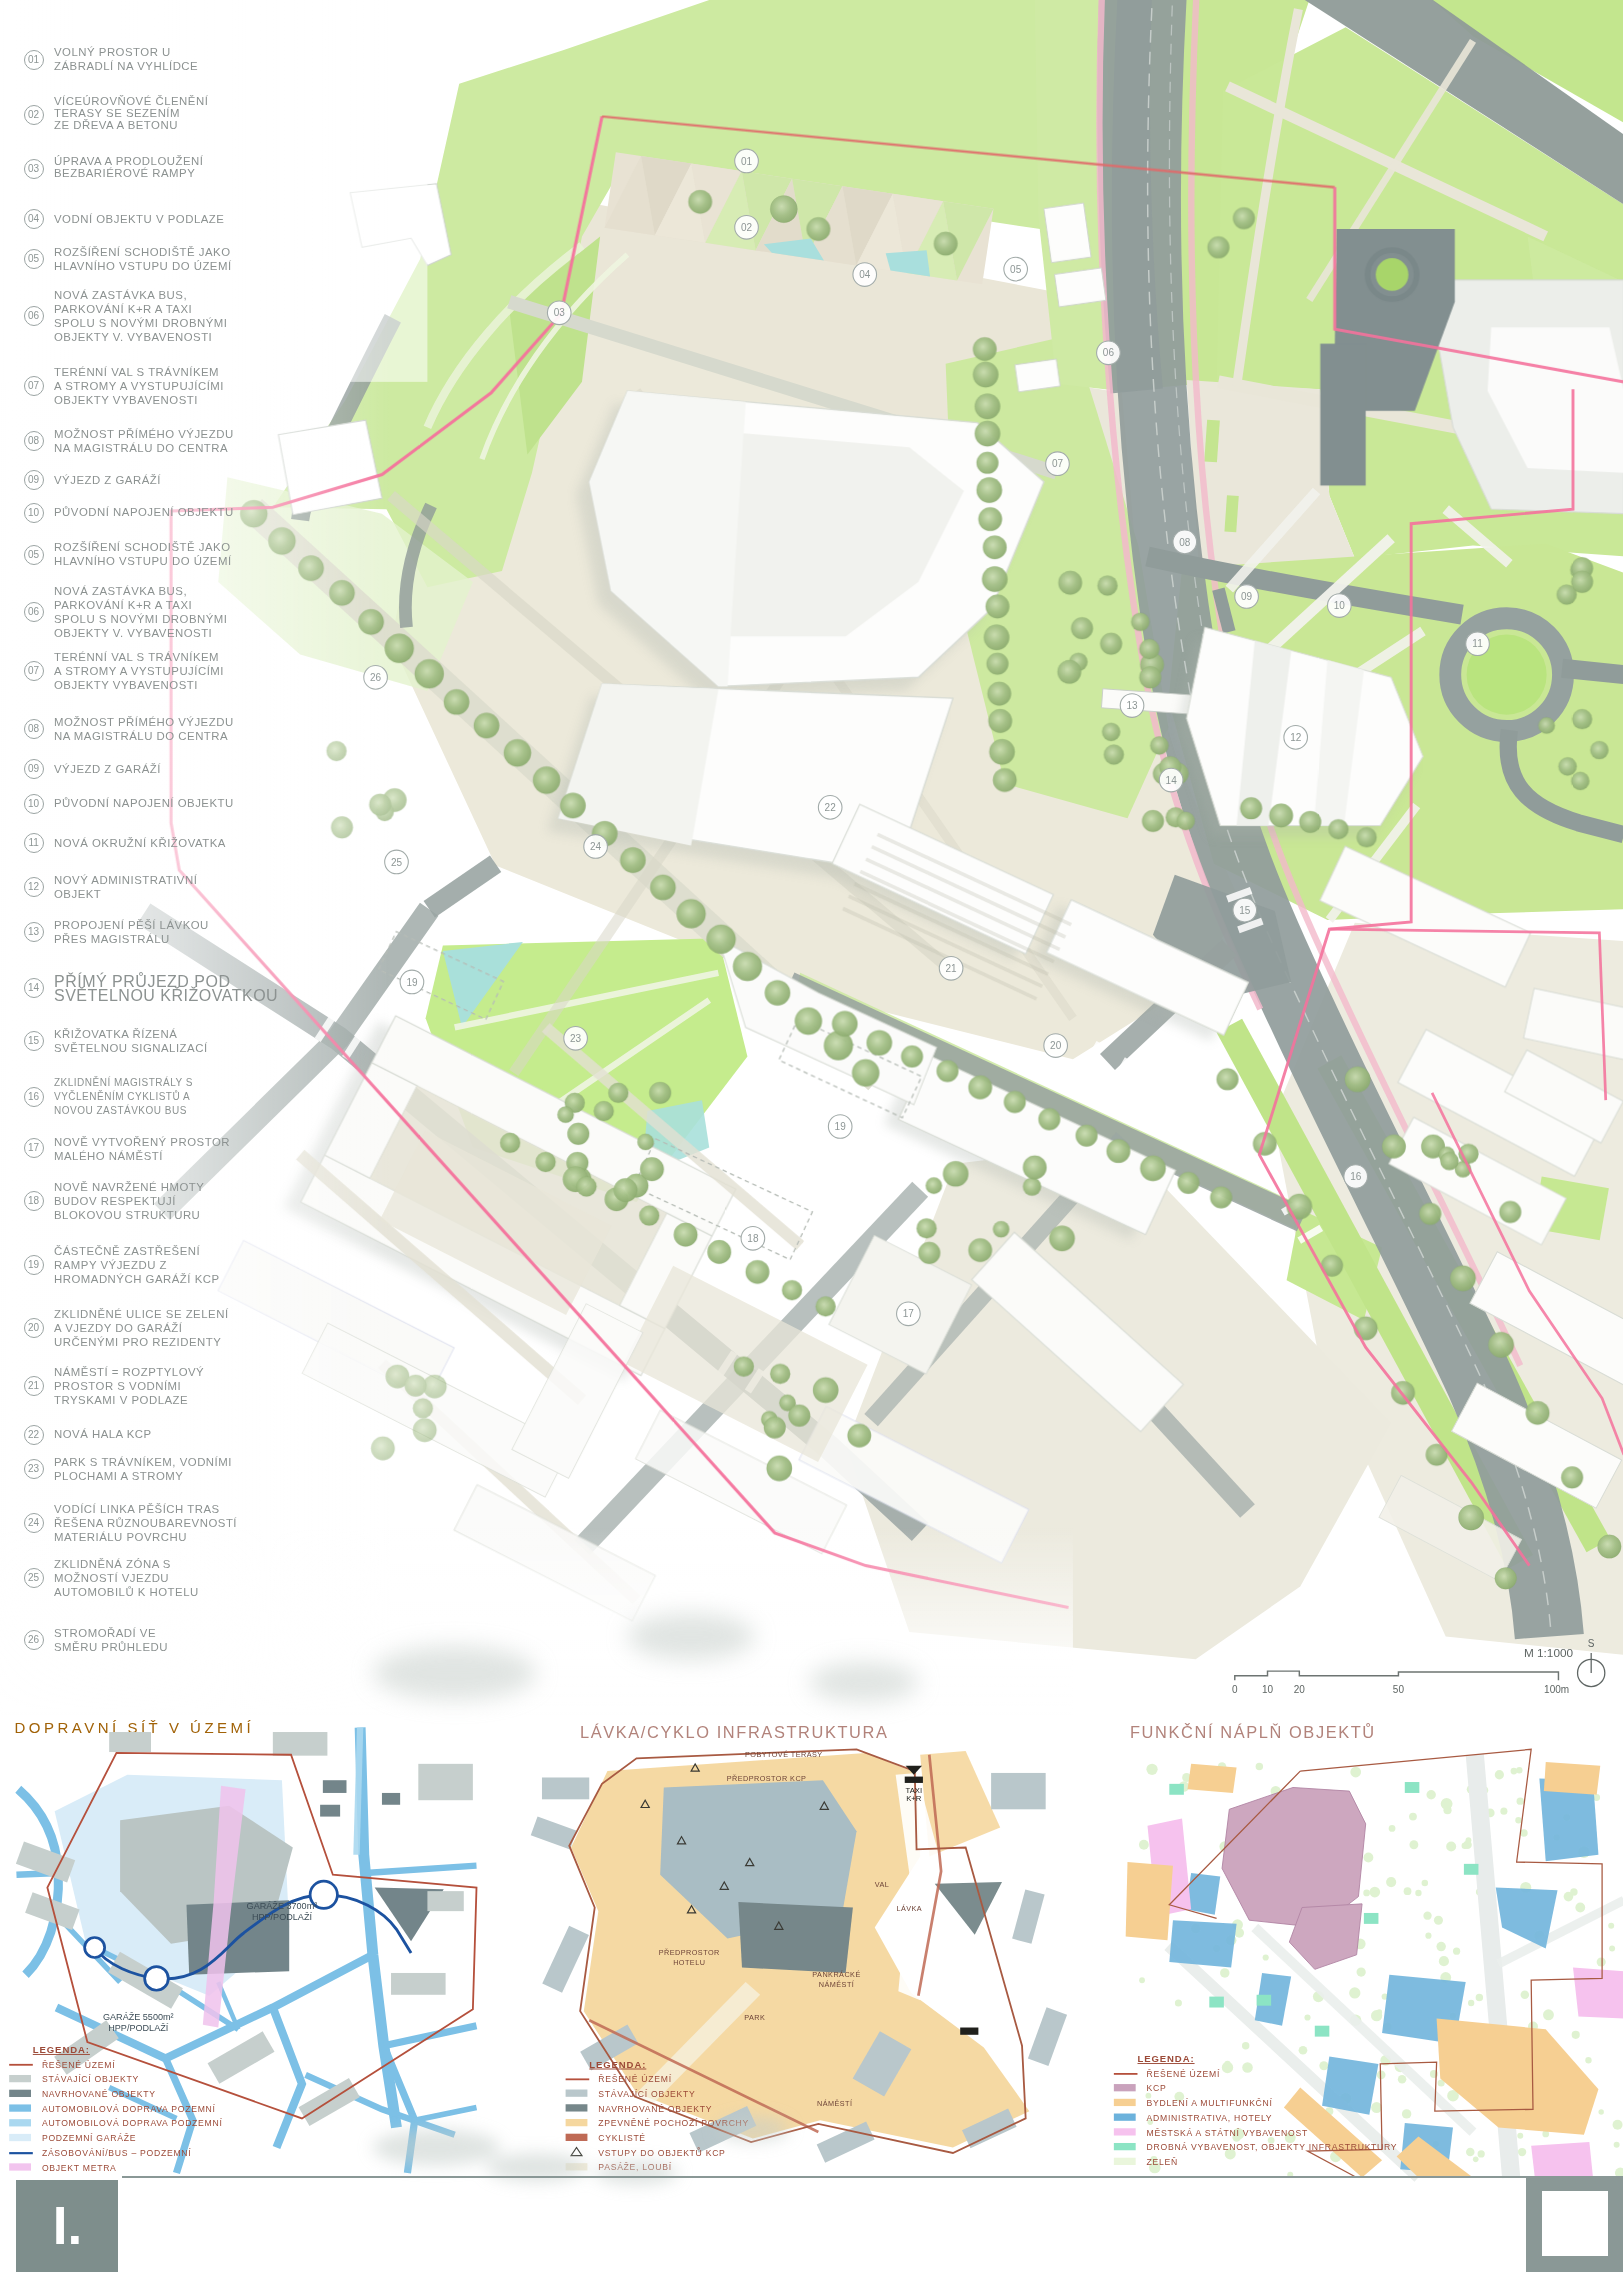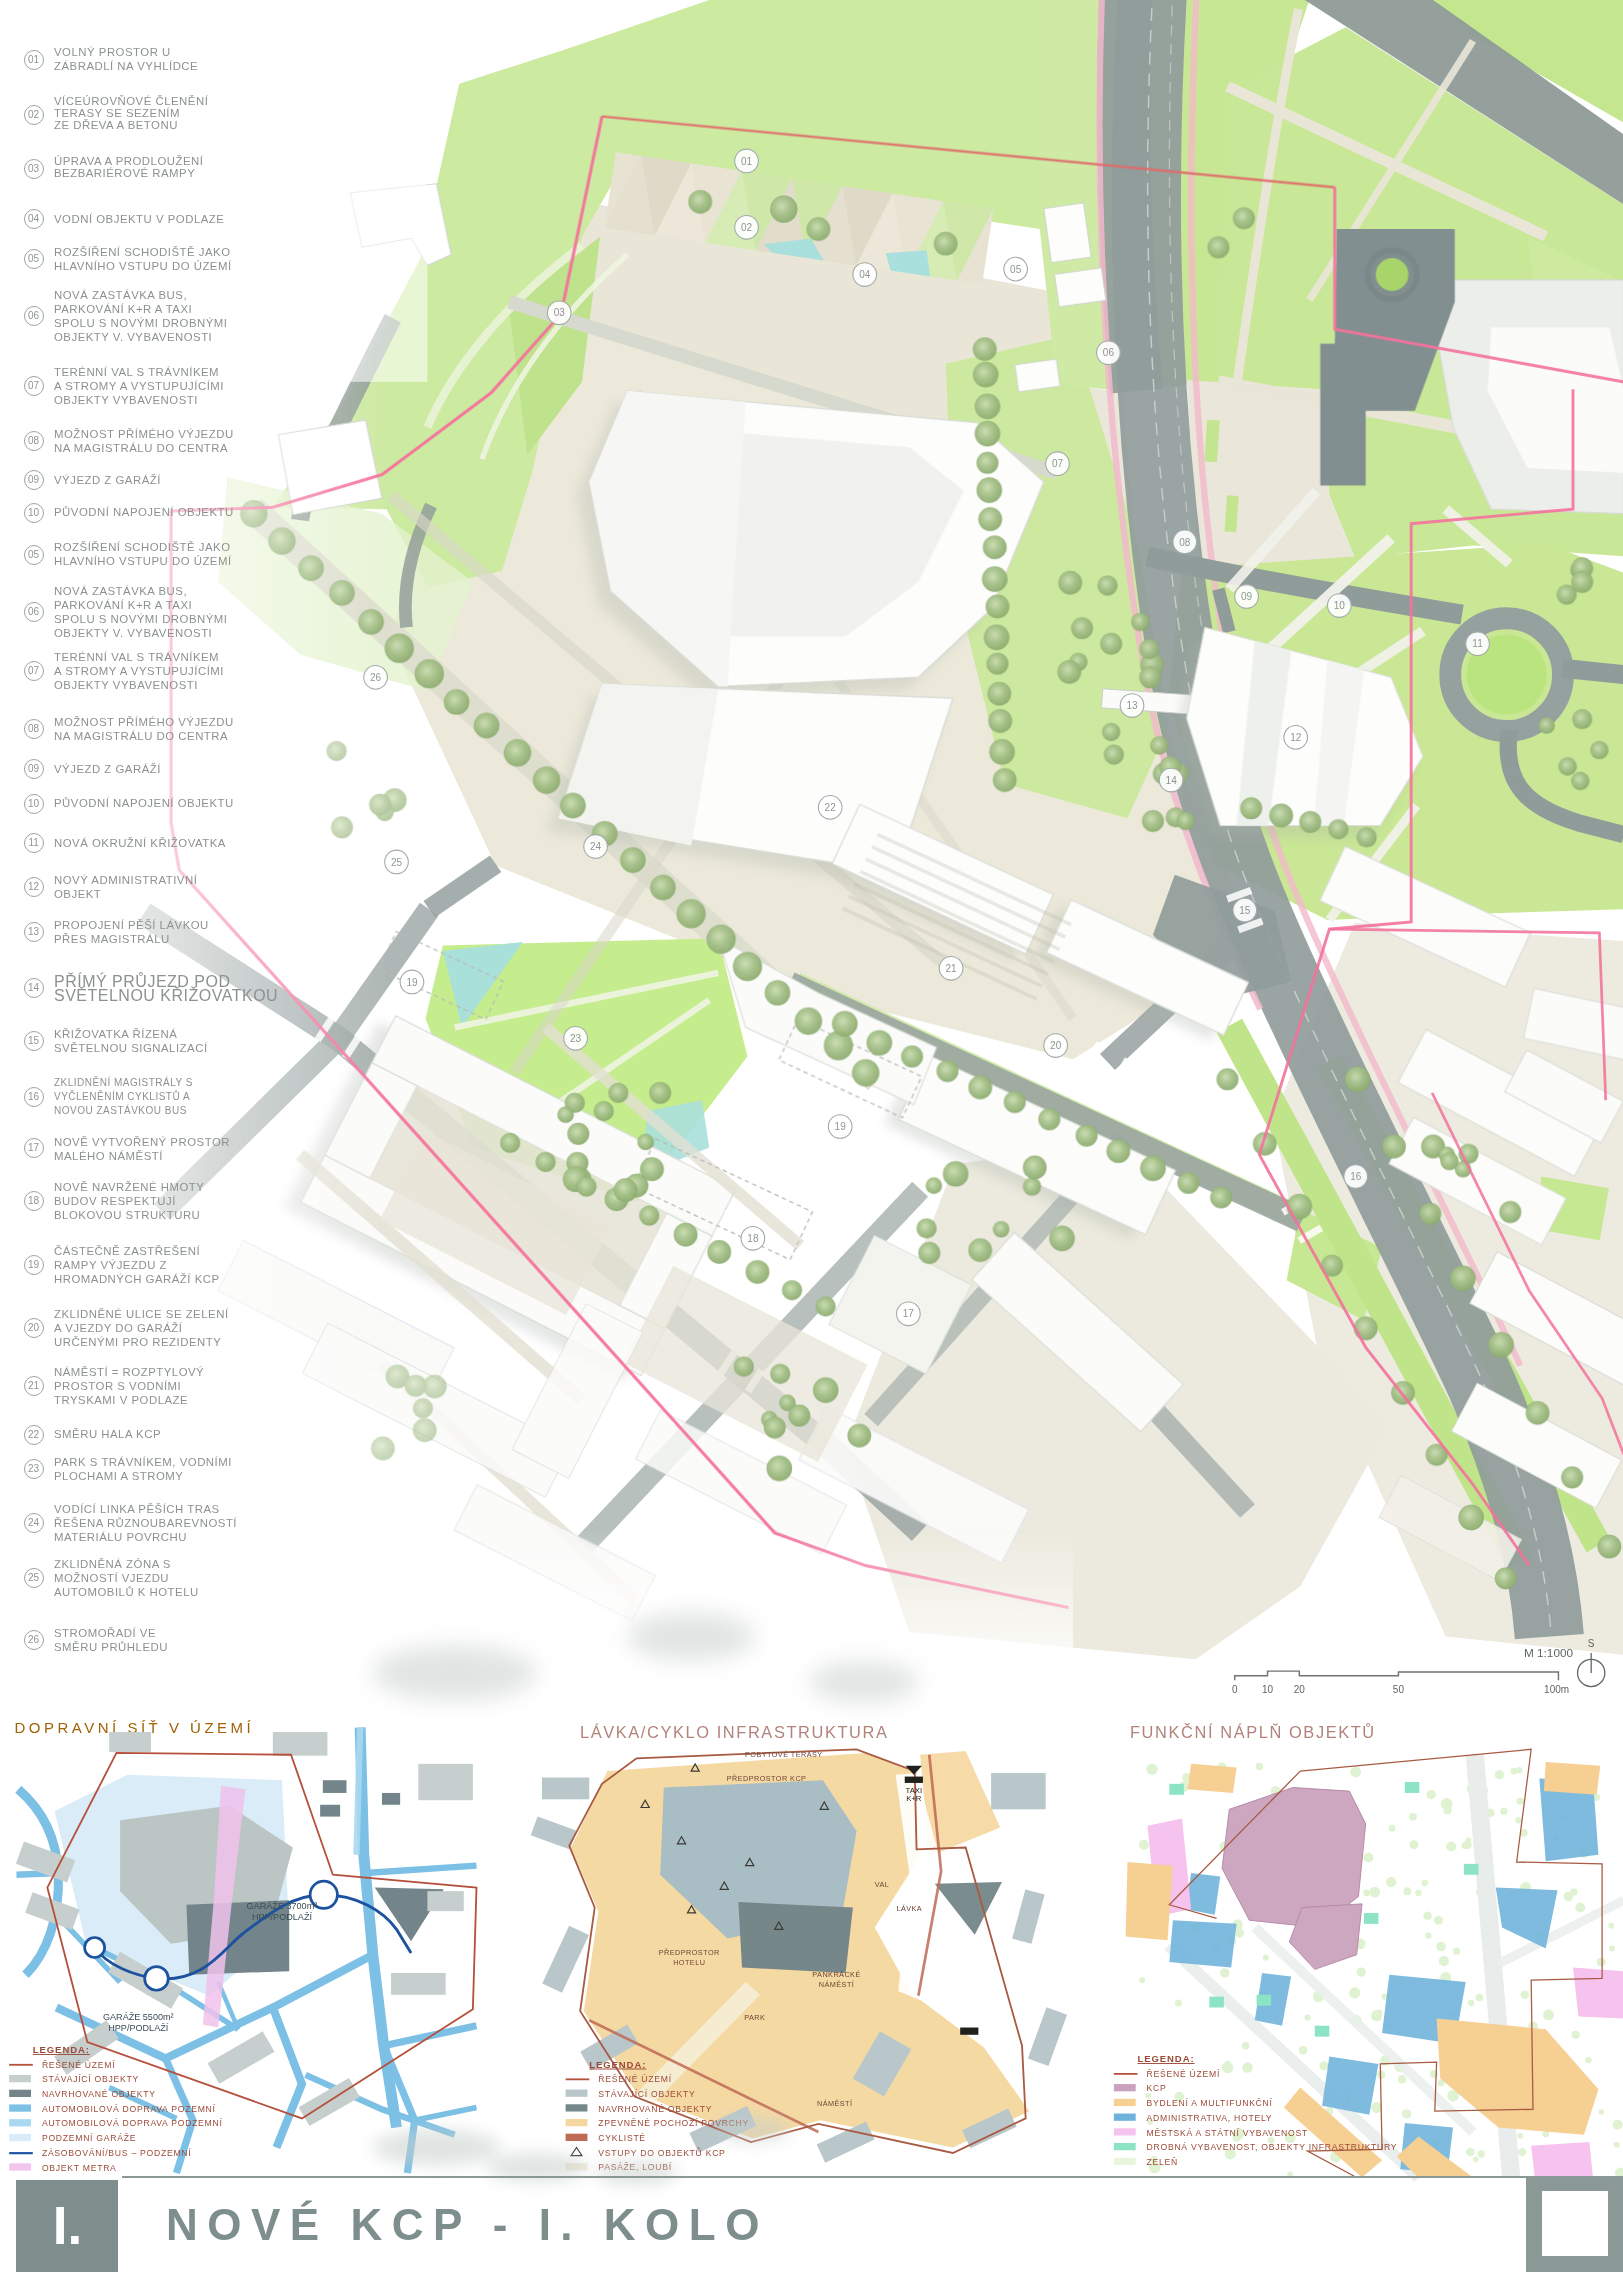--- a/index.html
+++ b/index.html
@@ -714,21 +714,21 @@
 <div style="position:absolute;left:23.6px;top:1255px;width:20px;height:20px;border:1.3px solid #9aa3a2;border-radius:50%;color:#8d9695;font-size:10px;line-height:18px;text-align:center">19</div>
 <div style="position:absolute;left:54px;top:1244px;color:#8c9291;font-size:11.4px;line-height:14px;letter-spacing:0.5px;white-space:nowrap">ČÁSTEČNĚ ZASTŘEŠENÍ<br>RAMPY VÝJEZDU Z<br>HROMADNÝCH GARÁŽÍ KCP</div>
 
 <div style="position:absolute;left:23.6px;top:1318px;width:20px;height:20px;border:1.3px solid #9aa3a2;border-radius:50%;color:#8d9695;font-size:10px;line-height:18px;text-align:center">20</div>
 <div style="position:absolute;left:54px;top:1307px;color:#8c9291;font-size:11.4px;line-height:14px;letter-spacing:0.5px;white-space:nowrap">ZKLIDNĚNÉ ULICE SE ZELENÍ<br>A VJEZDY DO GARÁŽÍ<br>URČENÝMI PRO REZIDENTY</div>
 
 <div style="position:absolute;left:23.6px;top:1376px;width:20px;height:20px;border:1.3px solid #9aa3a2;border-radius:50%;color:#8d9695;font-size:10px;line-height:18px;text-align:center">21</div>
 <div style="position:absolute;left:54px;top:1365px;color:#8c9291;font-size:11.4px;line-height:14px;letter-spacing:0.5px;white-space:nowrap">NÁMĚSTÍ = ROZPTYLOVÝ<br>PROSTOR S VODNÍMI<br>TRYSKAMI V PODLAZE</div>
 
 <div style="position:absolute;left:23.6px;top:1425px;width:20px;height:20px;border:1.3px solid #9aa3a2;border-radius:50%;color:#8d9695;font-size:10px;line-height:18px;text-align:center">22</div>
-<div style="position:absolute;left:54px;top:1427px;color:#8c9291;font-size:11.4px;line-height:14px;letter-spacing:0.5px;white-space:nowrap">SMĚRU HALA KCP</div>
+<div style="position:absolute;left:54px;top:1427px;color:#8c9291;font-size:11.4px;line-height:14px;letter-spacing:0.5px;white-space:nowrap">NOVÁ HALA KCP</div>
 
 <div style="position:absolute;left:23.6px;top:1459px;width:20px;height:20px;border:1.3px solid #9aa3a2;border-radius:50%;color:#8d9695;font-size:10px;line-height:18px;text-align:center">23</div>
 <div style="position:absolute;left:54px;top:1455px;color:#8c9291;font-size:11.4px;line-height:14px;letter-spacing:0.5px;white-space:nowrap">PARK S TRÁVNÍKEM, VODNÍMI<br>PLOCHAMI A STROMY</div>
 
 <div style="position:absolute;left:23.6px;top:1513px;width:20px;height:20px;border:1.3px solid #9aa3a2;border-radius:50%;color:#8d9695;font-size:10px;line-height:18px;text-align:center">24</div>
 <div style="position:absolute;left:54px;top:1502px;color:#8c9291;font-size:11.4px;line-height:14px;letter-spacing:0.5px;white-space:nowrap">VODÍCÍ LINKA PĚŠÍCH TRAS<br>ŘEŠENA RŮZNOUBAREVNOSTÍ<br>MATERIÁLU POVRCHU</div>
 
 <div style="position:absolute;left:23.6px;top:1568px;width:20px;height:20px;border:1.3px solid #9aa3a2;border-radius:50%;color:#8d9695;font-size:10px;line-height:18px;text-align:center">25</div>
 <div style="position:absolute;left:54px;top:1557px;color:#8c9291;font-size:11.4px;line-height:14px;letter-spacing:0.5px;white-space:nowrap">ZKLIDNĚNÁ ZÓNA S<br>MOŽNOSTÍ VJEZDU<br>AUTOMOBILŮ K HOTELU</div>
 
@@ -1159,19 +1159,18 @@
         <ellipse cx="590" cy="2384" rx="55" ry="16"></ellipse>
         <ellipse cx="828" cy="2342" rx="40" ry="14"></ellipse>
         <ellipse cx="700" cy="2390" rx="46" ry="13"></ellipse>
       </g>
 </svg>
 
 <div style="position:absolute;left:122px;top:2176px;width:1405px;height:1.8px;background:#8a9896"></div>
 
 <div style="position:absolute;left:16.4px;top:2180px;width:102px;height:93px;background:#7e8e8c;color:#ffffff;font-size:53px;font-weight:bold;text-align:center;line-height:91px">I.</div>
 
-<div style="position:absolute;left:166px;top:2200px;font-size:44px;font-weight:bold;color:#7e8e8c;letter-spacing:9.5px;white-space:nowrap">NOVÉ KCP - I. KOLO</div>
 
 <div style="position:absolute;left:1526px;top:2176px;width:97px;height:97px;background:#8a9896;box-sizing:border-box"></div>
 <div style="position:absolute;left:1542px;top:2191px;width:66px;height:65px;background:#ffffff"></div>
 
 </div>
 
 
 </body></html>

